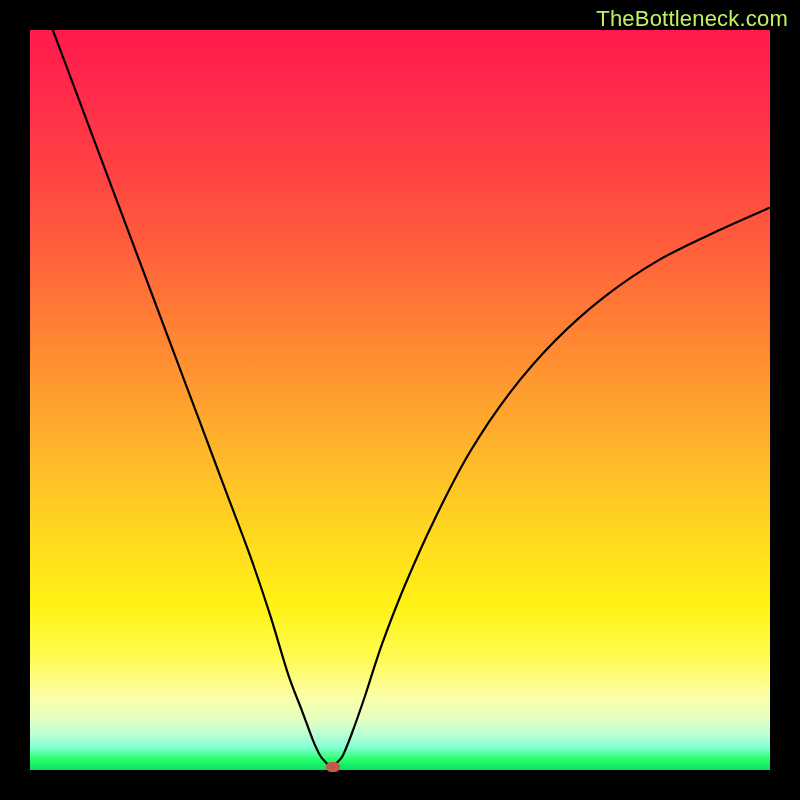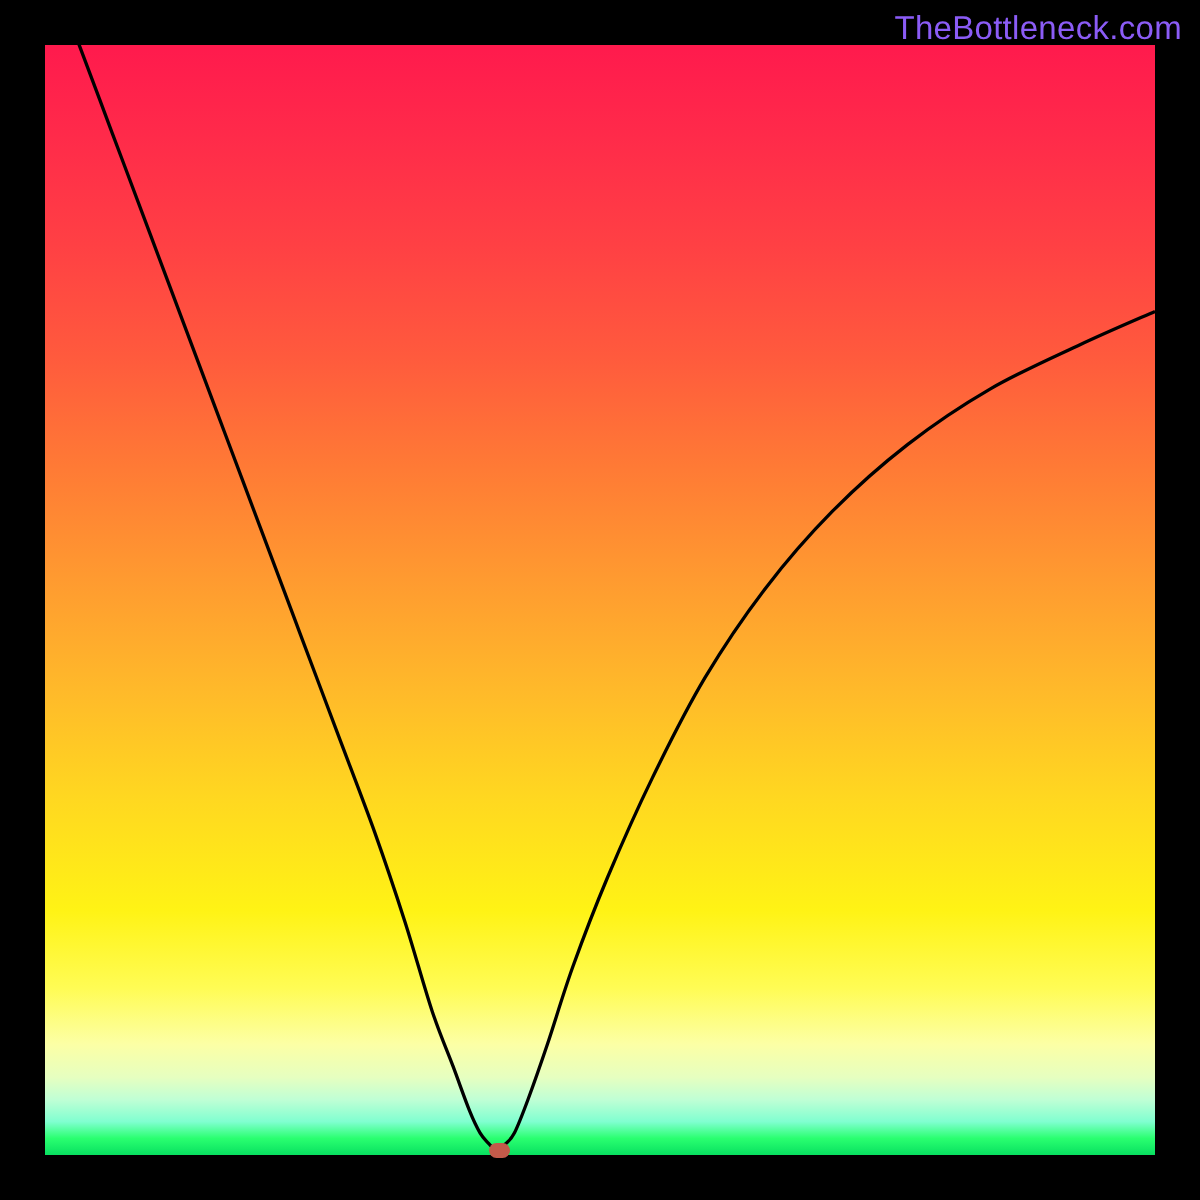--- a/index.html
+++ b/index.html
@@ -33,21 +33,21 @@
       #c0ffd5 95%,
       #80ffd0 97%,
       #2aff70 98.5%,
       #08e060 100%
     );
   }
   .watermark {
     position: absolute;
     top: 6px;
     right: 12px;
-    color: #8b5cf6;
+    color: #bef264;
     font-size: 22px;
     font-weight: 500;
     letter-spacing: 0.2px;
     user-select: none;
   }
   svg.curve {
     position: absolute;
     left: 0;
     top: 0;
     width: 740px;

